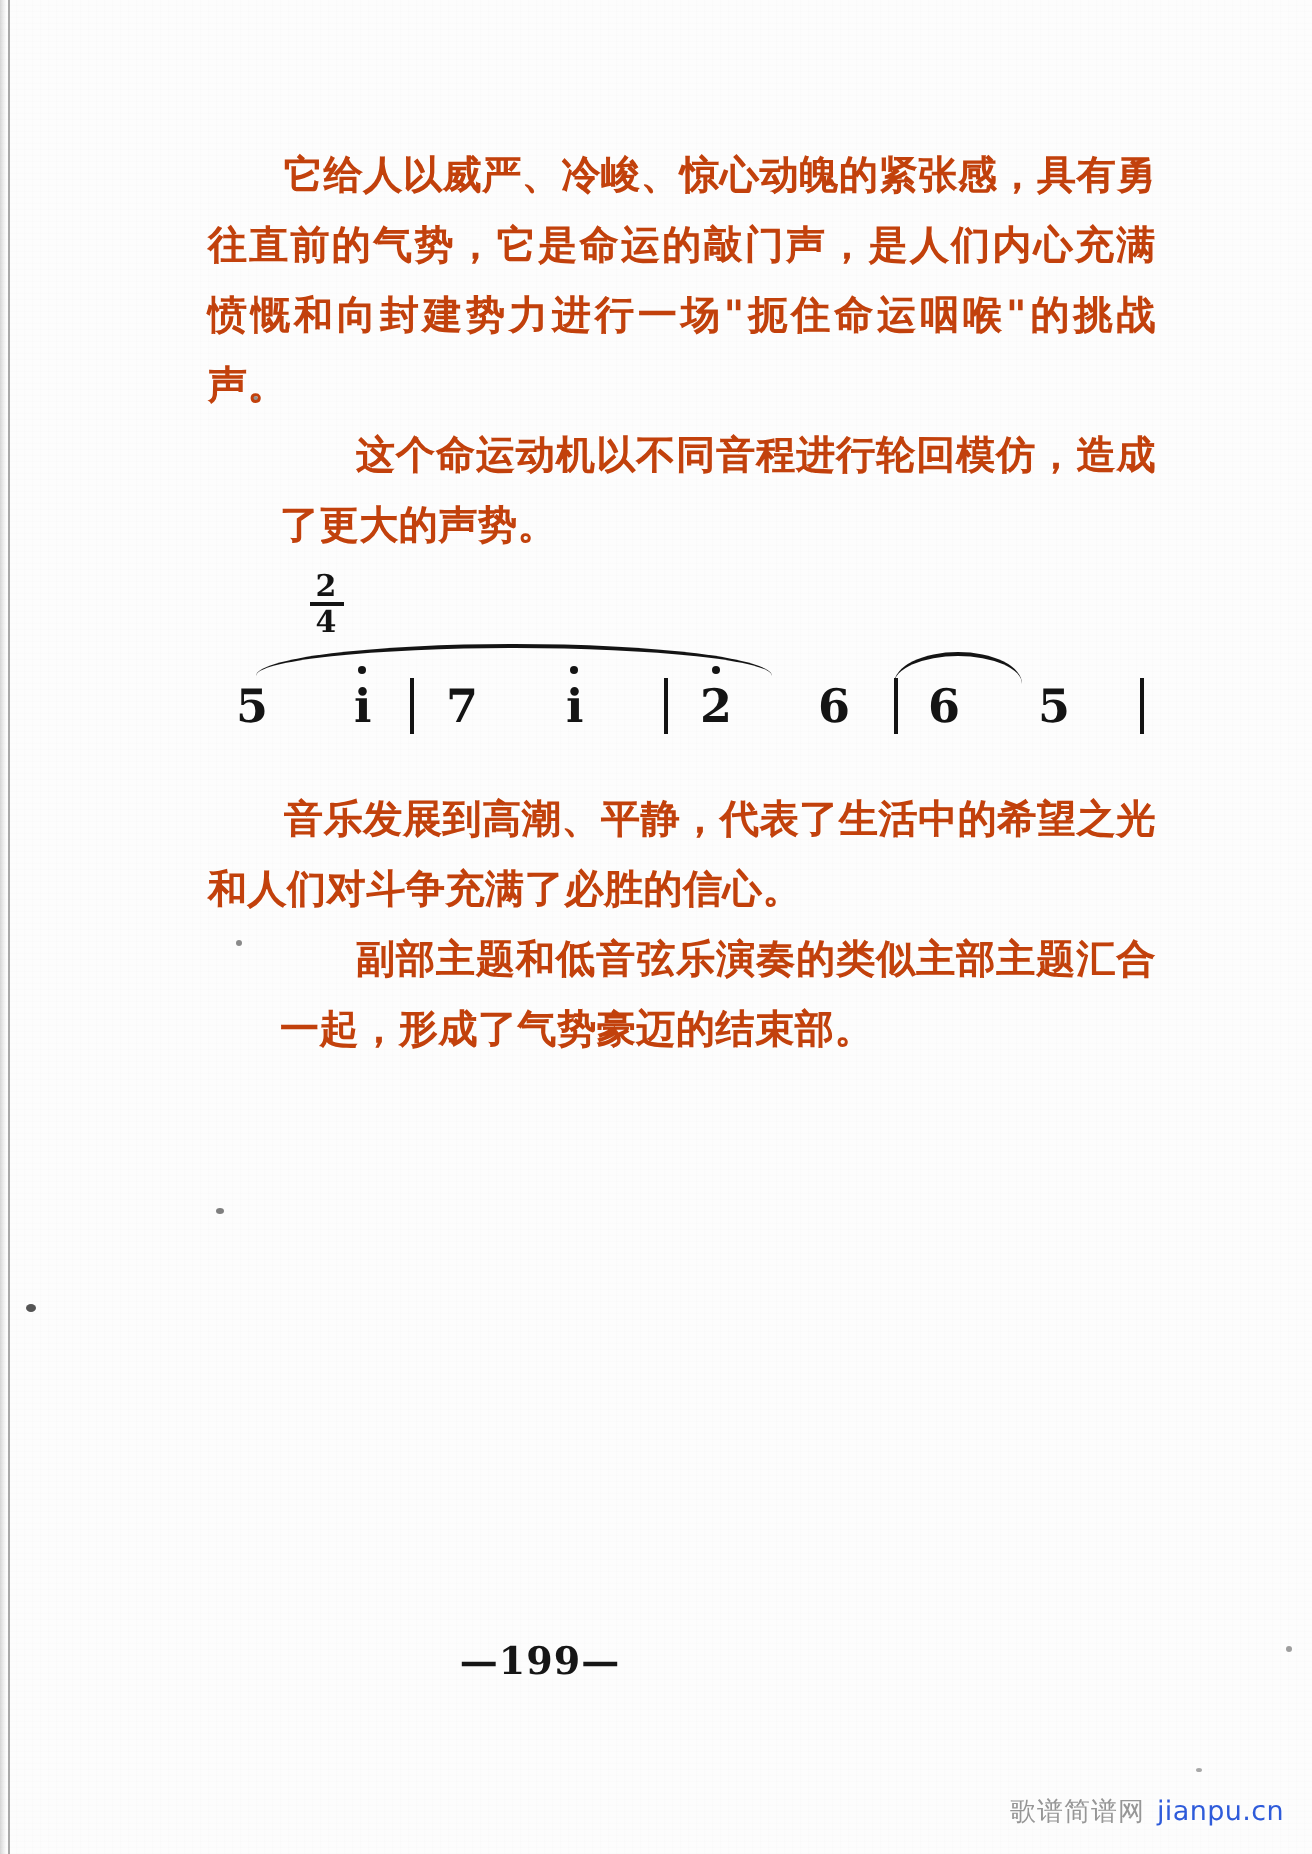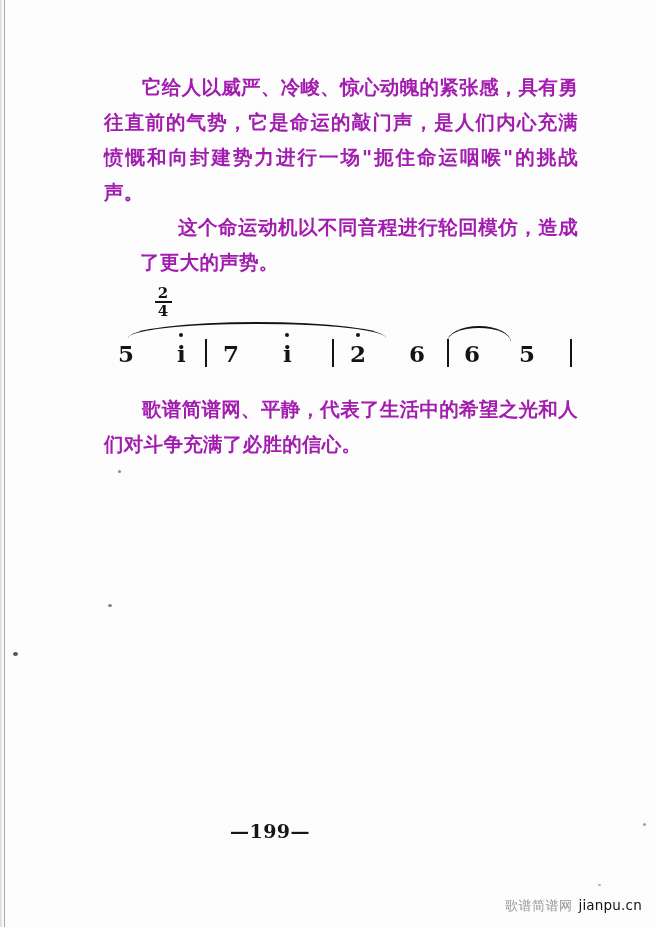--- a/index.html
+++ b/index.html
@@ -61,21 +61,21 @@
     position: absolute;
     left: 104px;
     top: 70px;
     width: 474px;
   }
   .para {
     font-family: "DejaVu Sans", sans-serif;
     font-size: 19.5px;
     font-weight: 700;
     line-height: 35px;
-    color: #a21caf;
+    color: #c2410c;
     text-align: justify;
     text-justify: inter-character;
     letter-spacing: 0.3px;
     margin: 0 0 0 0;
     text-indent: 38px;
     -webkit-font-smoothing: none;
   }
   .para + .para { margin-top: 0; margin-left: 36px; }
 
   
@@ -177,21 +177,21 @@
   }
   #watermark .wm-cn {
     font-family: "DejaVu Sans", sans-serif;
     font-size: 13px;
     color: #8e8e8e;
     letter-spacing: 0.5px;
   }
   #watermark .wm-en {
     font-family: "DejaVu Sans", sans-serif;
     font-size: 13.5px;
-    color: #000000;
+    color: #1d4ed8;
     letter-spacing: 0.2px;
   }
 </style>
 </head>
 <body>
 
 <div id="page">
 
   <div class="binding-edge"></div>
   <div class="binding-line"></div>
@@ -261,21 +261,22 @@
 
         <div class="note" style="left:415px;">
           <span>5</span>
         </div>
 
         <div class="barline" style="left:466px;"></div>
 
       </div>
     </div>
 
-    <p class="para">歌谱简谱网、平静，代表了生活中的希望之光和人们对斗争充满了必胜的信心。</p>
+    <p class="para">音乐发展到高潮、平静，代表了生活中的希望之光和人们对斗争充满了必胜的信心。</p>
+    <p class="para">副部主题和低音弦乐演奏的类似主部主题汇合一起，形成了气势豪迈的结束部。</p>
 
   </div>
 
   <div id="page-number">—199—</div>
 
   <div id="watermark">
     <span class="wm-cn">歌谱简谱网</span>
     <span class="wm-en">jianpu.cn</span>
   </div>
 

